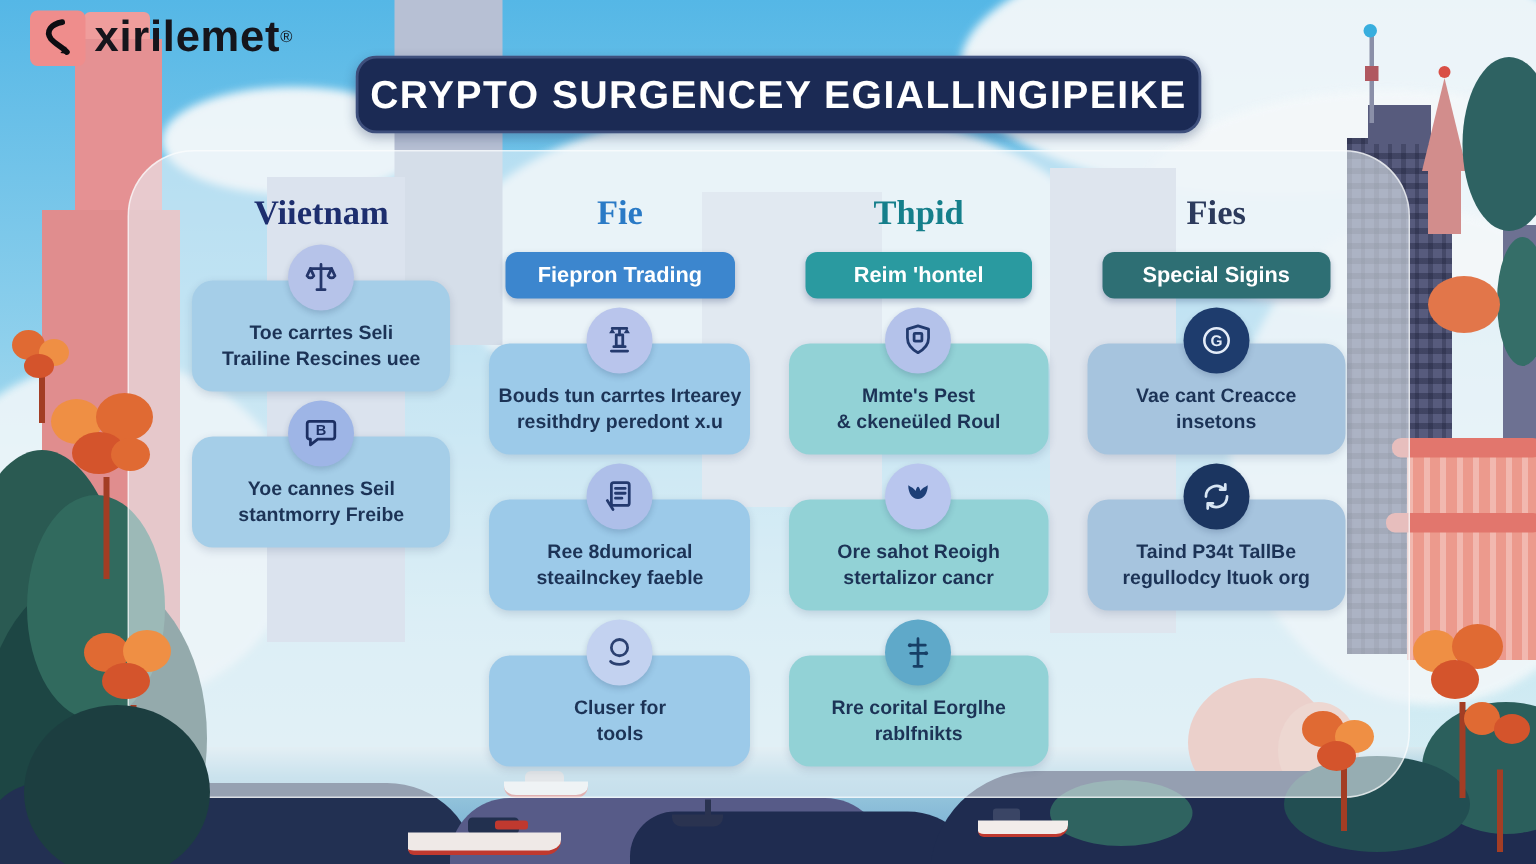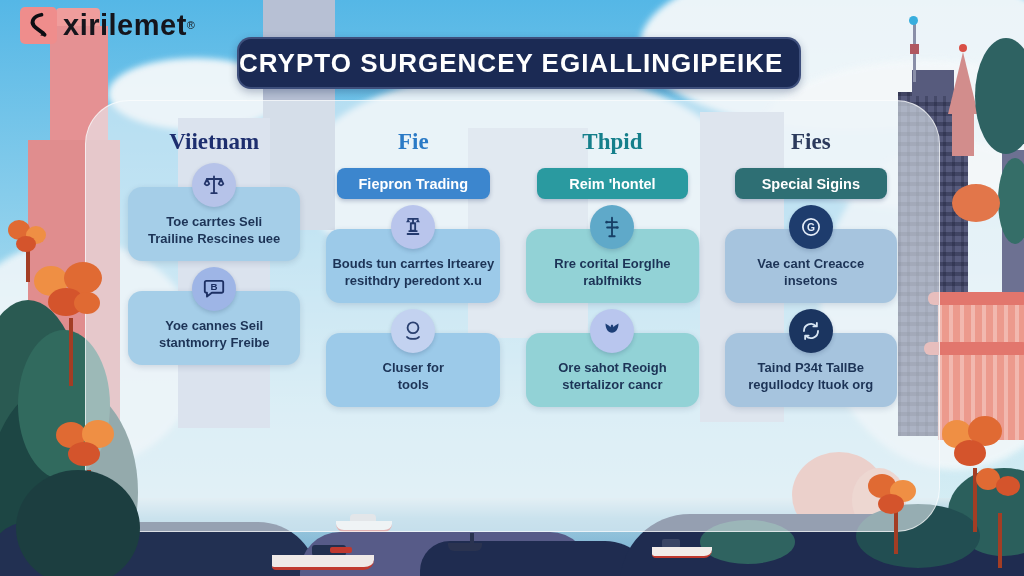--- a/index.html
+++ b/index.html
@@ -73,21 +73,21 @@
   .boat-right .hull{position:absolute;left:0;top:8px;width:60px;height:9px;background:#f2ecea;border-radius:0 0 8px 4px;border-bottom:2px solid #c0392f;}
   .boat-right .cab{position:absolute;left:10px;top:0;width:18px;height:9px;background:#3a4565;border-radius:2px;}
 
   
   .logo{left:20px;top:7px;display:flex;align-items:center;gap:6px;z-index:9;}
   .logo-mark{width:37px;height:37px;background:#ef8d8c;border-radius:5px;display:flex;align-items:center;justify-content:center;}
   .logo-text{font-size:29px;font-weight:bold;color:#15151c;letter-spacing:.5px;}
   .logo-reg{font-size:11px;color:#15151c;vertical-align:super;}
 
   .title-bar{left:237px;top:37px;width:560px;height:48px;background:#1b2a54;border-radius:14px;
-    border:2px solid rgba(130,150,200,.35);display:flex;align-items:center;justify-content:flex-start;z-index:9;
+    border:2px solid rgba(130,150,200,.35);display:flex;align-items:center;justify-content:center;z-index:9;
     box-shadow:0 3px 8px rgba(20,35,80,.3);}
   .title-text{color:#ffffff;font-size:26px;font-weight:bold;letter-spacing:1px;white-space:nowrap;}
 
   .panel{left:85px;top:100px;width:855px;height:432px;background:rgba(235,243,248,.58);
     border:1.5px solid rgba(255,255,255,.65);border-radius:44px;z-index:8;
     display:grid;grid-template-columns:repeat(4,1fr);column-gap:26px;padding:26px 42px 0 42px;box-sizing:border-box;}
   .col{display:flex;flex-direction:column;align-items:center;}
   .col-header{margin:0;font-size:23px;font-weight:bold;color:var(--accent,#1d2e6e);height:30px;line-height:30px;font-family:Liberation Serif, serif;}
   .col-btn{margin-top:11px;width:88%;height:31px;border-radius:8px;background:var(--btn,#20407e);
     color:#fff;font-size:14.5px;font-weight:bold;display:flex;align-items:center;justify-content:center;
@@ -219,55 +219,76 @@
             <path d="M7.5 4.5h9M12 4.5V8.5"></path>
             <path d="M7.5 4.5l-1.9 3h3.8zM16.5 4.5l-1.9 3h3.8z" fill="currentColor" stroke="none"></path>
             <path d="M10 8.5h4v7h-4z"></path>
             <path d="M7 18.5h10M8.5 15.8h7"></path>
           </svg>
         </span>
         <div class="card-line">Bouds tun carrtes Irtearey</div>
         <div class="card-line">resithdry peredont x.u</div>
       </div>
       <div class="card">
+        <span class="icon-circle" style="background: rgb(174, 191, 233); color: rgb(36, 58, 110);">
+          <svg viewBox="0 0 24 24" width="26" height="26" fill="none" stroke="currentColor" stroke-width="1.7" stroke-linecap="round" stroke-linejoin="round">
+            <rect x="7" y="3.5" width="11" height="14" rx="1.4"></rect>
+            <path d="M9.5 7h6M9.5 10h6M9.5 13h4"></path>
+            <path d="M4.5 14.5l3.5 5.5"></path>
+          </svg>
+        </span>
+        <div class="card-line">Ree 8dumorical</div>
+        <div class="card-line">steailnckey faeble</div>
+      </div>
+      <div class="card">
         <span class="icon-circle" style="background: rgb(195, 210, 240); color: rgb(42, 64, 112);">
           <svg viewBox="0 0 24 24" width="26" height="26" fill="none" stroke="currentColor" stroke-width="1.7" stroke-linecap="round">
             <circle cx="12" cy="9" r="5"></circle>
             <path d="M6.5 17.5c1.8 2.4 9.2 2.4 11 0"></path>
           </svg>
         </span>
         <div class="card-line">Cluser for</div>
         <div class="card-line">tools</div>
       </div>
     </div>
 
     <div class="col" style="--accent: #157f8b; --btn: #2a9aa0; --card: #92d2d6;">
       <h2 class="col-header">Thpid</h2>
       <div class="col-btn">Reim 'hontel</div>
+      <div class="card">
+        <span class="icon-circle" style="background: rgb(180, 194, 234); color: rgb(34, 58, 110);">
+          <svg viewBox="0 0 24 24" width="26" height="26" fill="none" stroke="currentColor" stroke-width="1.7" stroke-linejoin="round">
+            <path d="M12 3l6.5 2v5.5c0 4.2-2.8 7-6.5 9-3.7-2-6.5-4.8-6.5-9V5z"></path>
+            <rect x="9.6" y="7.6" width="4.8" height="4.8" rx="0.6"></rect>
+          </svg>
+        </span>
+        <div class="card-line">Mmte's Pest</div>
+        <div class="card-line">&amp; ckeneüled Roul</div>
+      </div>
+      <div class="card">
+        <span class="icon-circle" style="background: rgb(185, 198, 238); color: rgb(29, 63, 119);">
+          <svg viewBox="0 0 24 24" width="26" height="26">
+            <path d="M6 5c0 5 2.5 8.5 6 8.5S18 10 18 5c-2 1.5-3.5 1.6-4.5 3.6C13 6.6 12.5 6 12 6s-1 .6-1.5 2.6C9.5 6.6 8 6.5 6 5z" fill="currentColor"></path>
+          </svg>
+        </span>
+        <div class="card-line">Ore sahot Reoigh</div>
+        <div class="card-line">stertalizor cancr</div>
+      </div>
       <div class="card">
         <span class="icon-circle" style="background: rgb(95, 169, 201); color: rgb(23, 63, 102);">
           <svg viewBox="0 0 24 24" width="26" height="26" fill="none" stroke="currentColor" stroke-width="1.7" stroke-linecap="round">
             <path d="M12 3.5v17M9.5 20.5h5"></path>
             <path d="M7.5 7.5h9M7.5 12.5h9"></path>
             <circle cx="7" cy="7.5" r="1.2" fill="currentColor" stroke="none"></circle>
             <circle cx="17" cy="12.5" r="1.2" fill="currentColor" stroke="none"></circle>
           </svg>
         </span>
         <div class="card-line">Rre corital Eorglhe</div>
         <div class="card-line">rablfnikts</div>
       </div>
-      <div class="card">
-        <span class="icon-circle" style="background: rgb(185, 198, 238); color: rgb(29, 63, 119);">
-          <svg viewBox="0 0 24 24" width="26" height="26">
-            <path d="M6 5c0 5 2.5 8.5 6 8.5S18 10 18 5c-2 1.5-3.5 1.6-4.5 3.6C13 6.6 12.5 6 12 6s-1 .6-1.5 2.6C9.5 6.6 8 6.5 6 5z" fill="currentColor"></path>
-          </svg>
-        </span>
-        <div class="card-line">Ore sahot Reoigh</div>
-        <div class="card-line">stertalizor cancr</div>
-      </div>
     </div>
 
     <div class="col" style="--accent: #2c3a5c; --btn: #2e6f74; --card: #a6c4de;">
       <h2 class="col-header">Fies</h2>
       <div class="col-btn">Special Sigins</div>
       <div class="card">
         <span class="icon-circle" style="background: rgb(30, 60, 109); color: rgb(228, 236, 248);">
           <svg viewBox="0 0 24 24" width="26" height="26" fill="none" stroke="currentColor" stroke-width="1.6">
             <circle cx="12" cy="12" r="7.5"></circle>
             <text x="12" y="15.4" font-size="9.5" font-weight="bold" fill="currentColor" stroke="none" text-anchor="middle">G</text>

